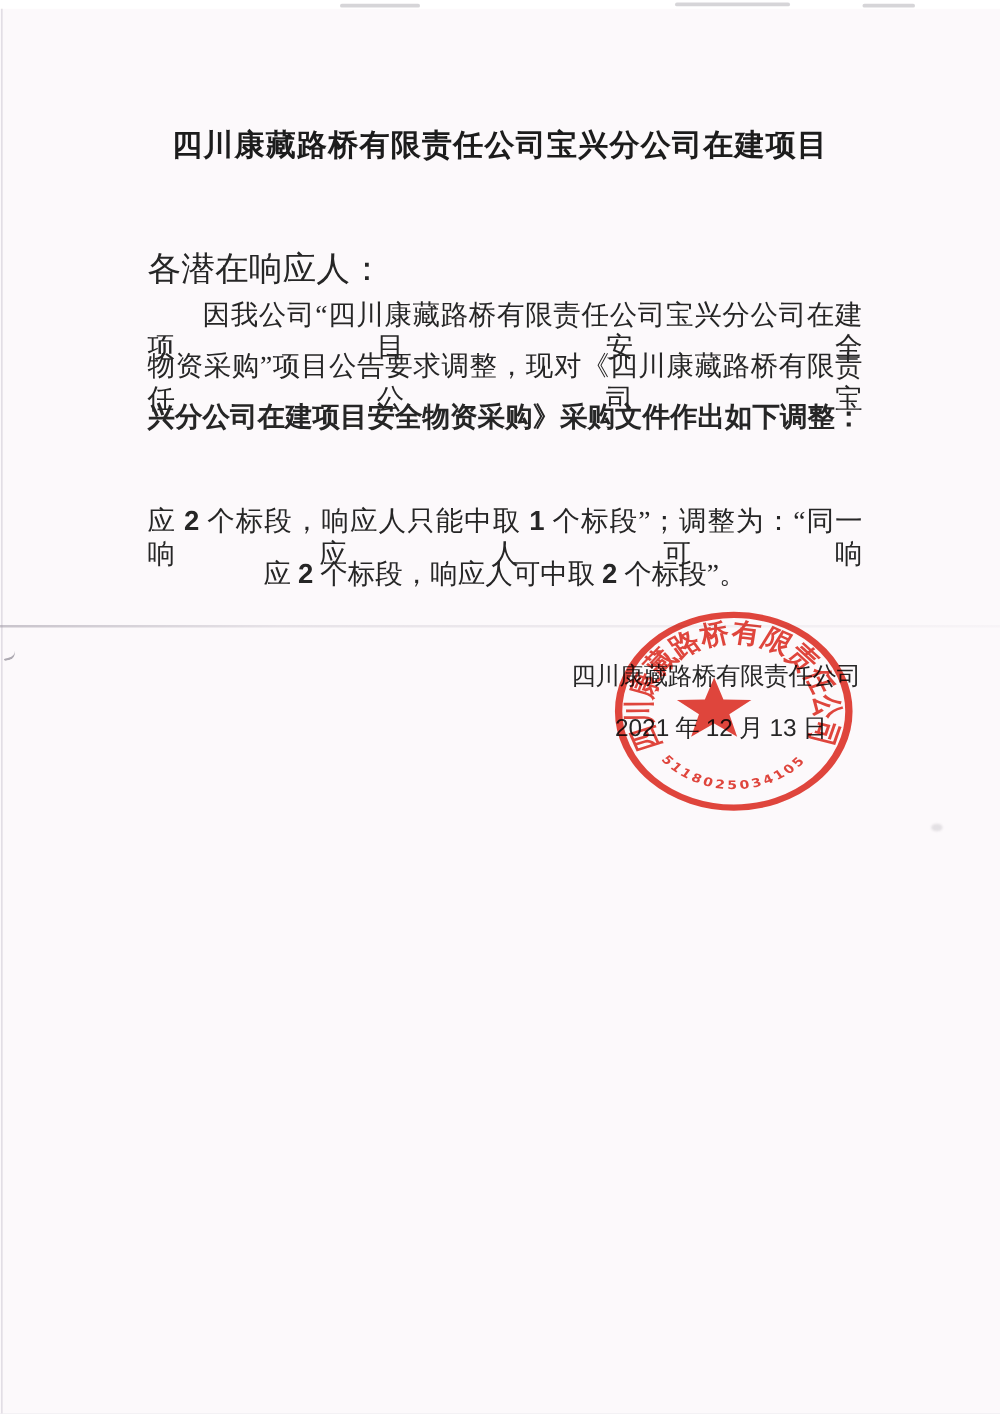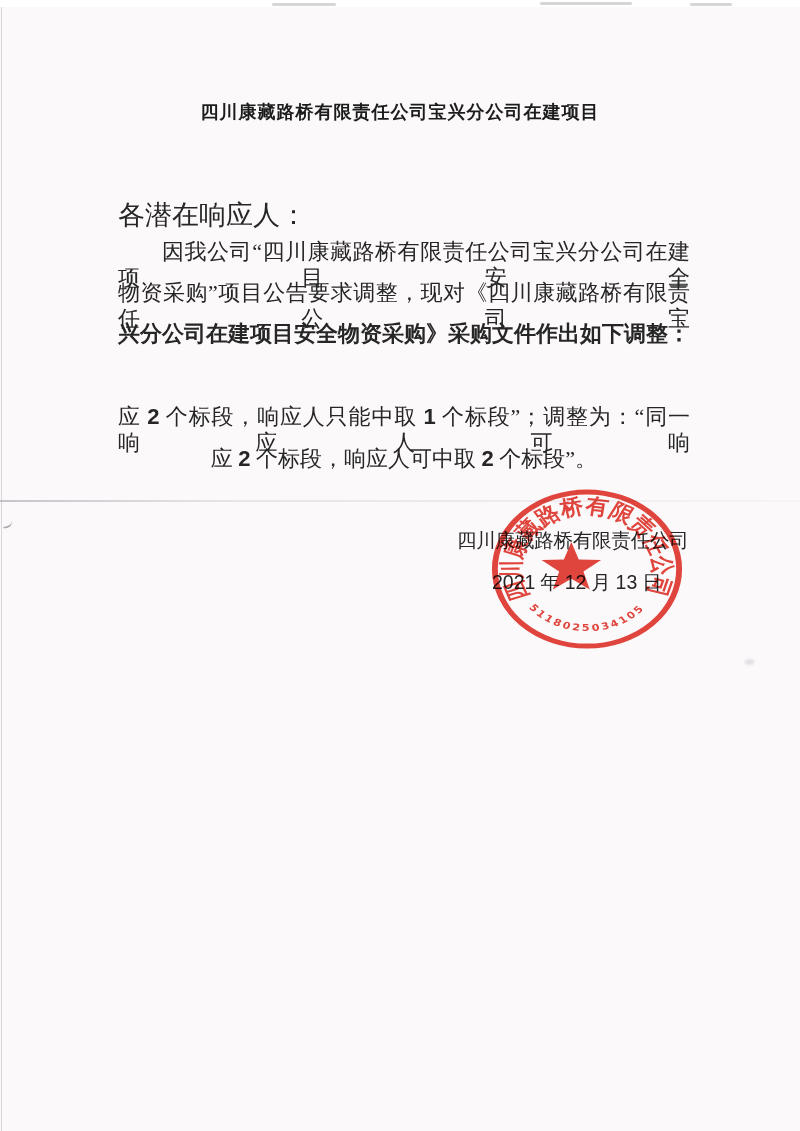--- a/index.html
+++ b/index.html
@@ -20,21 +20,21 @@
   .smudge-3{left:690px;top:3px;width:42px;height:3px;}
   .edge-left{position:absolute;left:1px;top:7px;width:1px;height:1124px;background:rgba(190,186,196,.55);}
   .fold-line{position:absolute;left:0;top:500px;width:800px;height:2px;
     background:linear-gradient(to right,rgba(158,152,164,.55),rgba(182,176,188,.30) 28%,rgba(192,186,198,.22) 65%,rgba(205,199,210,.10));}
   .left-hook{position:absolute;left:2px;top:517px;width:10px;height:9px;
     border-bottom:2px solid rgba(110,105,118,.55);border-radius:0 0 6px 2px;transform:rotate(-14deg);}
   .speck{position:absolute;left:745px;top:659px;width:9px;height:6px;background:rgba(140,135,145,.22);border-radius:50%;filter:blur(1px);}
 
   
   .title-line{position:absolute;left:0;width:800px;margin:0;text-align:center;
-    font-size:18px;font-weight:700;letter-spacing:1px;color:#1c1c1c;}
+    font-size:24px;font-weight:700;letter-spacing:1px;color:#1c1c1c;}
   .title-1{top:100px;}
   .title-2{top:149px;}
 
   .salutation{position:absolute;left:118px;top:197px;margin:0;font-size:27px;}
 
   .body-line{position:absolute;left:118px;width:572px;margin:0;font-size:22px;line-height:26px;}
   .just{text-align:justify;text-align-last:justify;}
   .bl-0{top:239px;text-indent:44px;}
   .bl-1{top:280px;}
   .bl-2{top:321px;font-weight:bold;}

